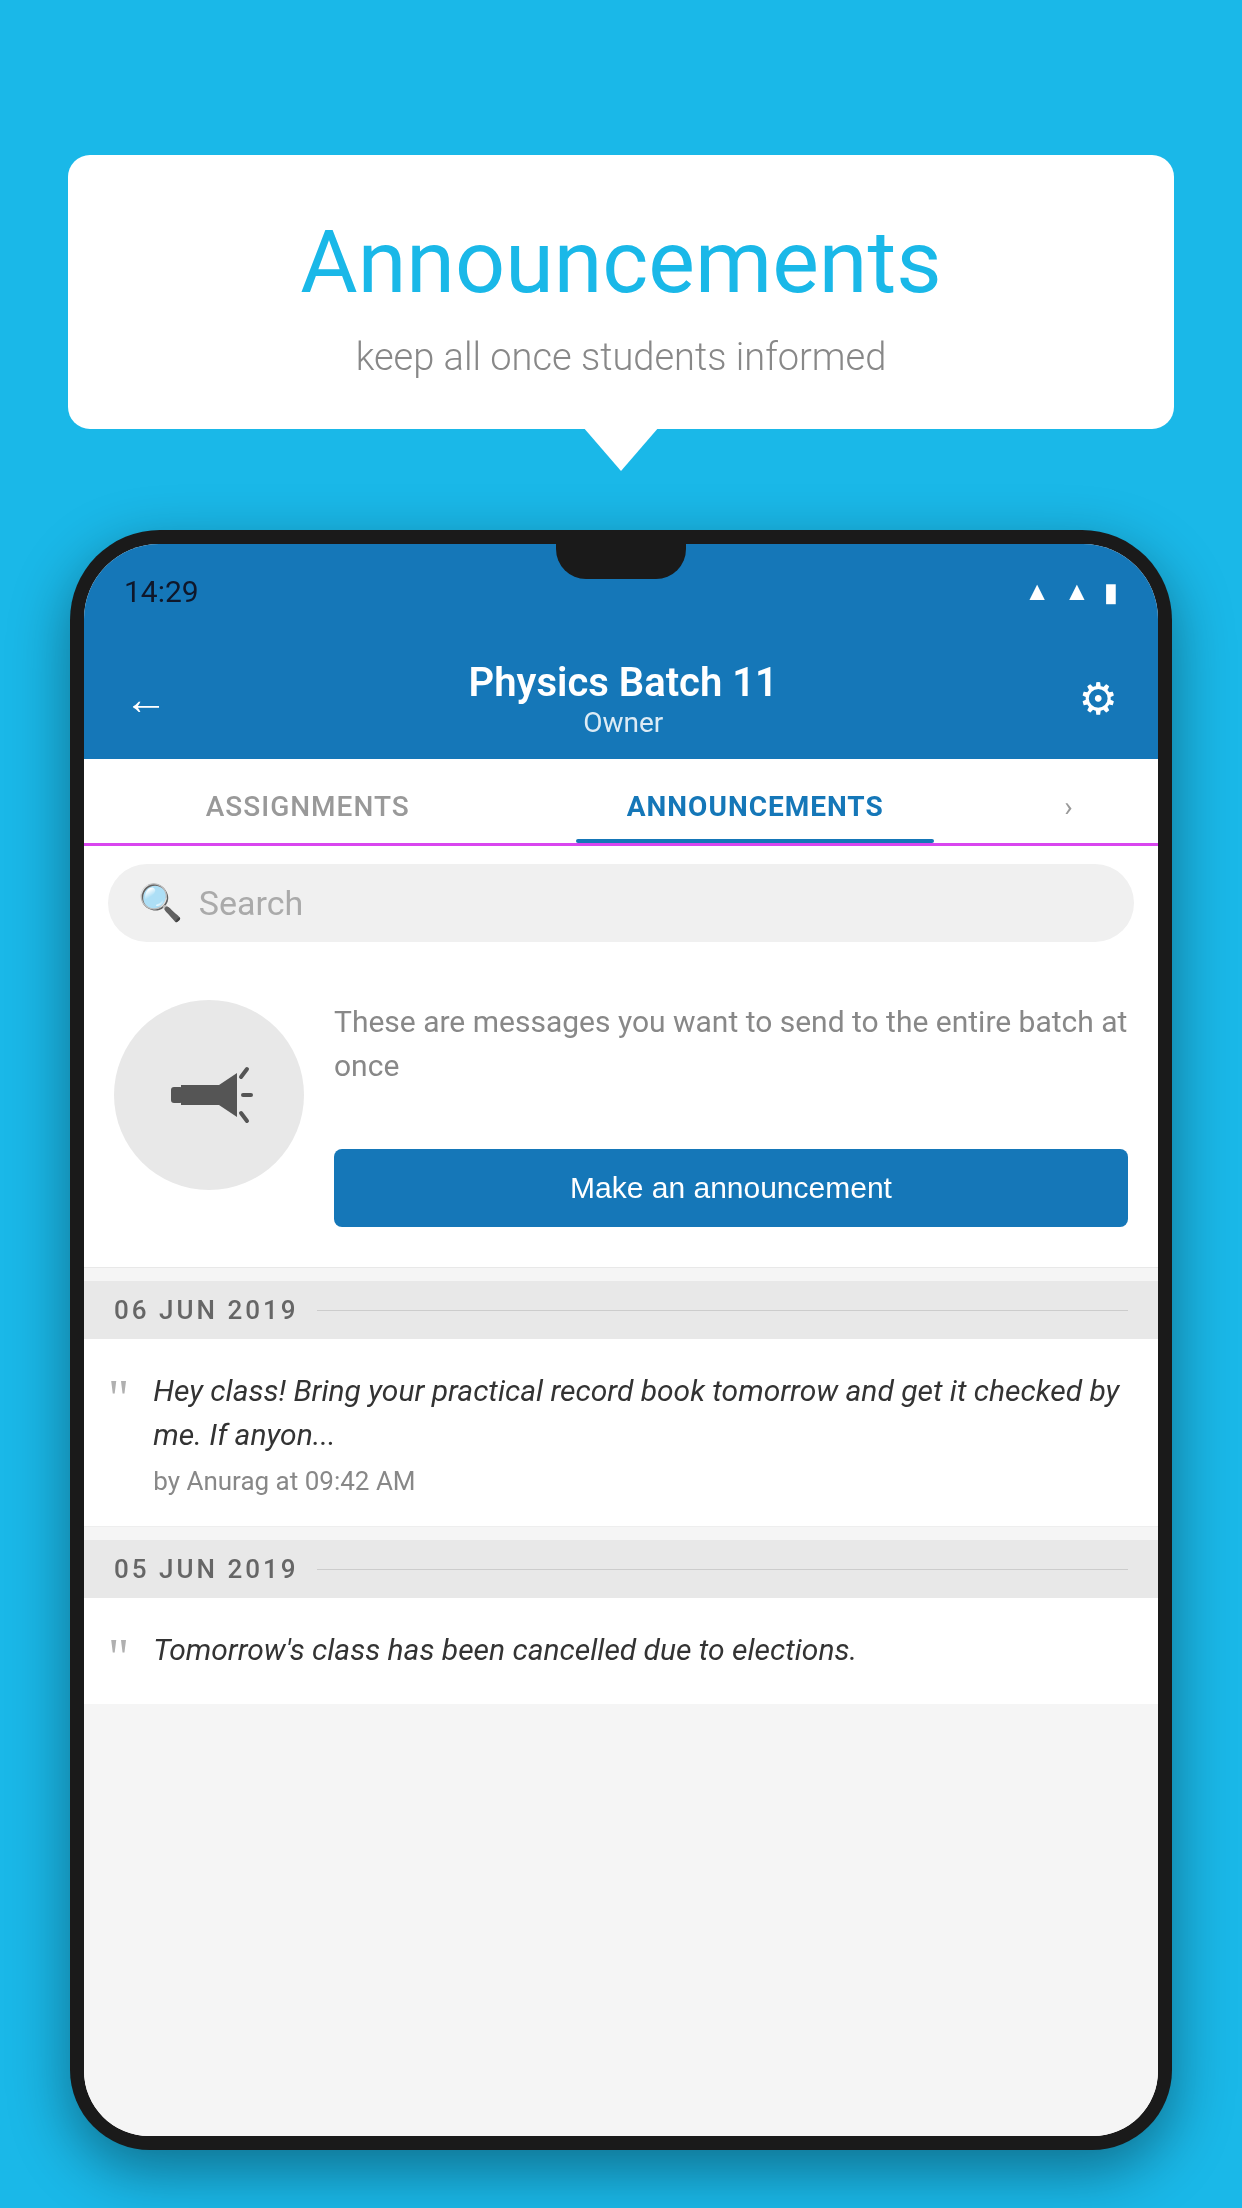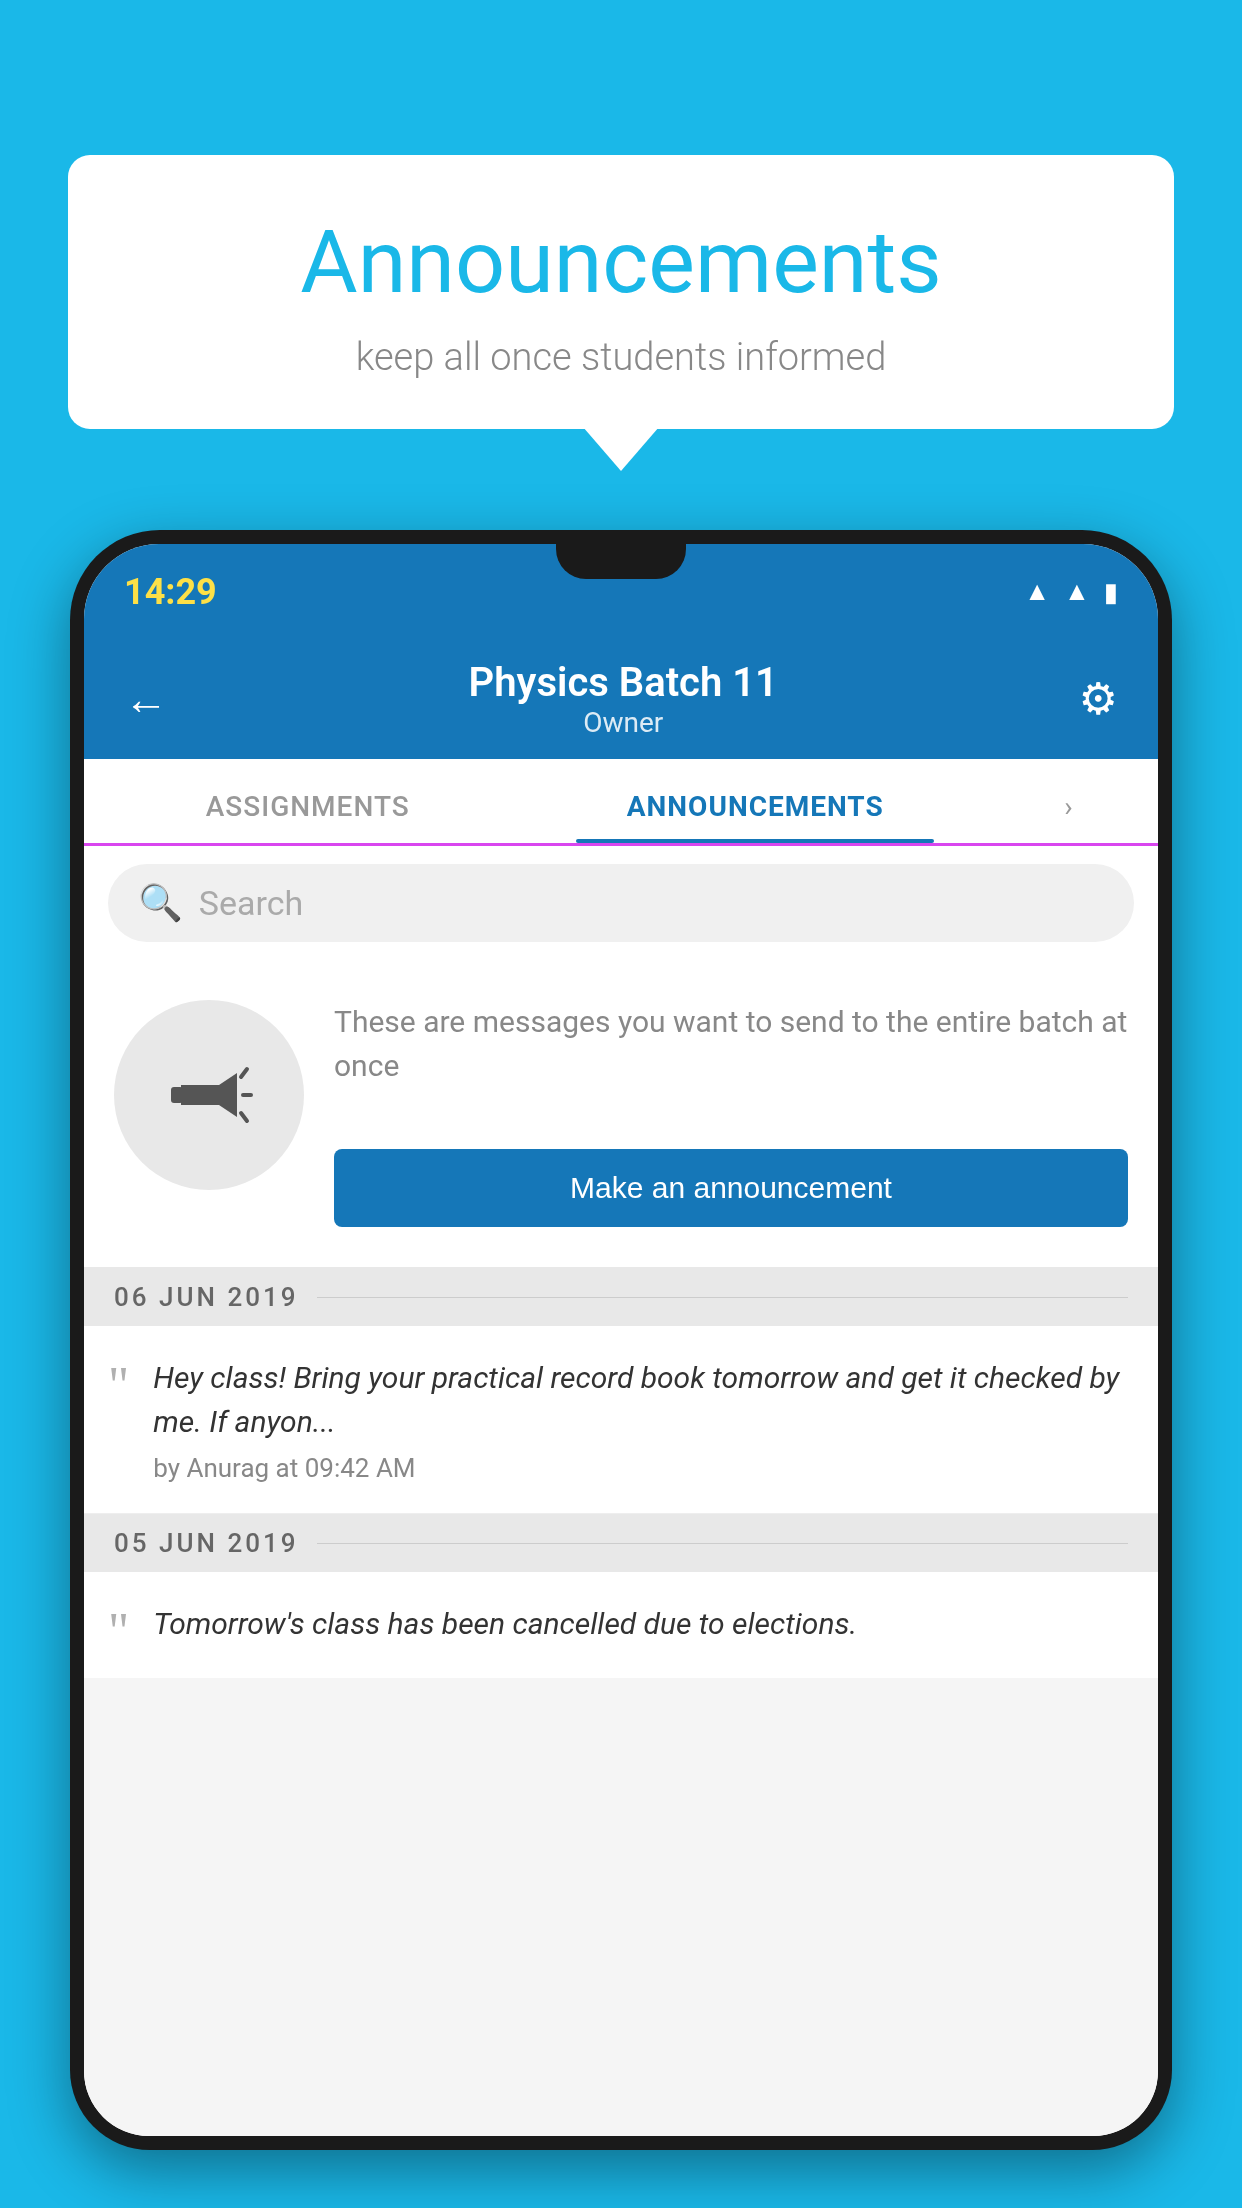--- a/index.html
+++ b/index.html
@@ -85,23 +85,23 @@
       height: 95px;
       display: flex;
       align-items: center;
       justify-content: space-between;
       padding: 0 40px;
       position: relative;
       border-radius: 0;
     }
 
     .status-time {
-      color: #fde047;
-      font-size: 36px;
-      font-weight: 700;
+      color: #0f172a;
+      font-size: 30px;
+      font-weight: 400;
     }
 
     .status-icons {
       display: flex;
       align-items: center;
       gap: 14px;
     }
 
     .status-icon {
       color: white;
@@ -282,20 +282,21 @@
       margin-top: 36px;
     }
 
     
     .date-separator {
       background: #e8e8e8;
       padding: 14px 30px;
       display: flex;
       align-items: center;
       gap: 18px;
+      margin-top: 13px;
     }
 
     .date-sep-text {
       color: #666;
       font-size: 26px;
       font-weight: 500;
       letter-spacing: 3px;
     }
 
     .date-sep-line {

